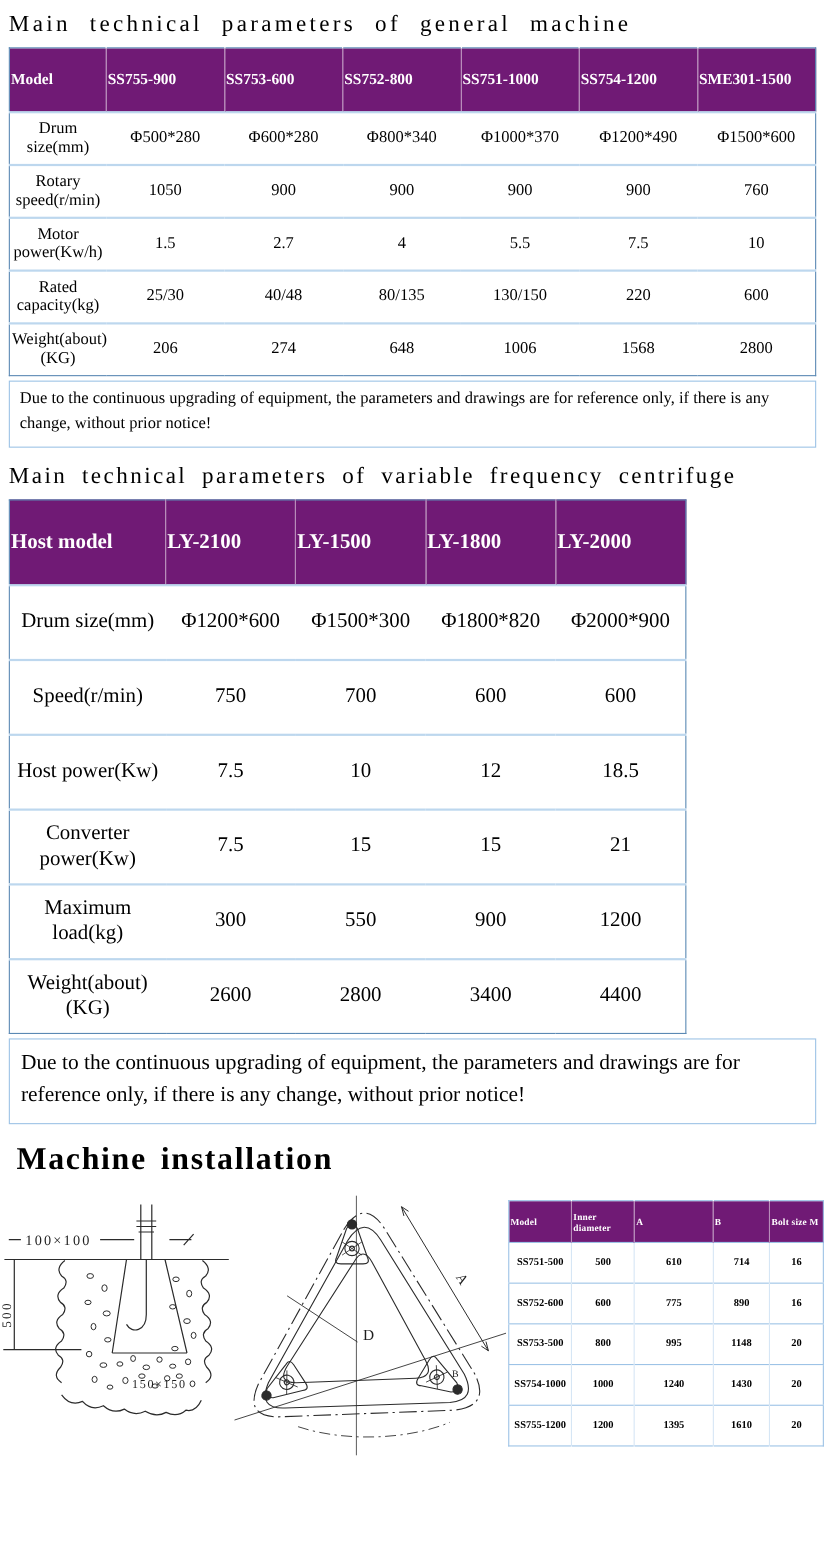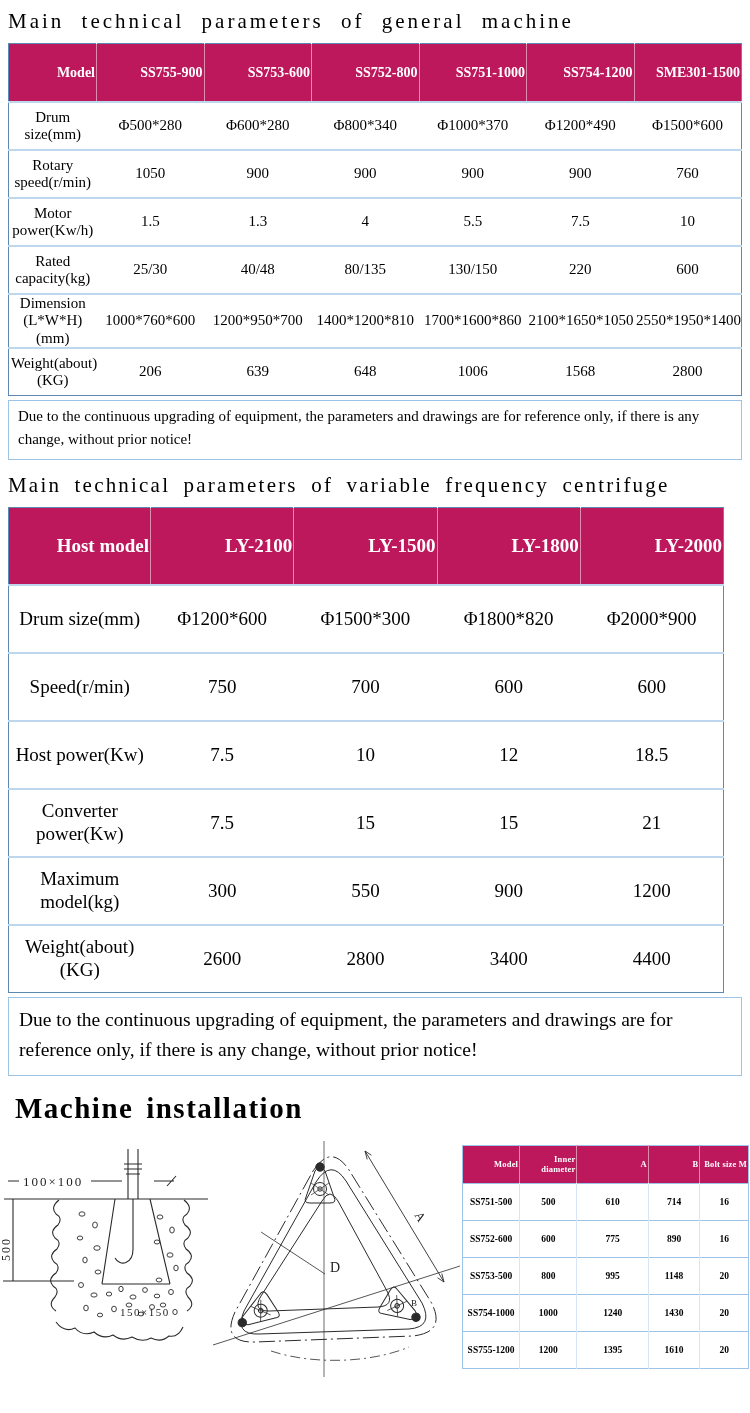--- a/index.html
+++ b/index.html
@@ -4,30 +4,30 @@
 <style>
   html,body{margin:0;padding:0;background:#fff;}
   body{width:750px;font-family:"Liberation Serif","DejaVu Serif",serif;color:#000;}
   .page{position:relative;width:750px;height:1413px;overflow:hidden;background:#fff;}
 
   .sec-title{margin:9px 0 9px 8px;font-size:21px;font-weight:500;letter-spacing:3px;word-spacing:9px;white-space:nowrap;}
   .sec-title.small{letter-spacing:2.2px;word-spacing:6px;margin-top:13px;}
   .big-title{margin:16px 0 8px 15px;font-size:29px;letter-spacing:1.5px;word-spacing:4px;font-family:Liberation Serif, serif;}
 
   table{border-collapse:collapse;table-layout:fixed;margin:0 0 0 8px;background:#fff;}
-  th{background:#be185d;color:#fff;font-weight:bold;text-align:right;vertical-align:middle;}
+  th{background:#701a75;color:#fff;font-weight:bold;text-align:left;vertical-align:middle;}
   td{text-align:center;vertical-align:middle;}
 
   .t-general{width:734px;border:1px solid #5b89b4;}
   .t-general th{height:55px;font-size:14px;border-left:1px solid rgba(255,255,255,.5);}
   .t-general th:first-child{border-left:none;}
   .t-general col.lab{width:88px;}
   .t-general td{height:46px;font-size:15px;line-height:1.15;border-top:2px solid #bdd7ee;padding:0 2px;}
 
-  .t-variable{width:716px;border:1px solid #5b89b4;}
+  .t-variable{width:616px;border:1px solid #5b89b4;}
   .t-variable th{height:74px;font-size:19px;border-left:1px solid rgba(255,255,255,.5);}
   .t-variable th:first-child{border-left:none;}
   .t-variable col.lab{width:142px;}
   .t-variable td{height:66px;font-size:19px;line-height:1.2;border-top:2px solid #bdd7ee;padding:0 2px;}
 
   .note{width:714px;margin:4px 0 0 8px;border:1px solid #9dc3e6;padding:4px 9px 8px 9px;font-size:15px;line-height:1.55;}
   .note.big{font-size:19.5px;line-height:1.5;padding:7px 10px 11px 10px;width:712px;}
 
   .bottom{position:relative;width:750px;height:240px;margin-top:14px;}
   .bottom svg{position:absolute;top:0;}
@@ -85,48 +85,39 @@
           <td>1050</td>
           <td>900</td>
           <td>900</td>
           <td>900</td>
           <td>900</td>
           <td>760</td>
         </tr>
         <tr>
           <td>Motor power(Kw/h)</td>
           <td>1.5</td>
-          <td>1.3</td>
+          <td>2.7</td>
           <td>4</td>
           <td>5.5</td>
           <td>7.5</td>
           <td>10</td>
         </tr>
         <tr>
           <td>Rated capacity(kg)</td>
           <td>25/30</td>
           <td>40/48</td>
           <td>80/135</td>
           <td>130/150</td>
           <td>220</td>
           <td>600</td>
         </tr>
         <tr>
-          <td>Dimension (L*W*H) (mm)</td>
-          <td>1000*760*600</td>
-          <td>1200*950*700</td>
-          <td>1400*1200*810</td>
-          <td>1700*1600*860</td>
-          <td>2100*1650*1050</td>
-          <td>2550*1950*1400</td>
-        </tr>
-        <tr>
           <td>Weight(about) (KG)</td>
           <td>206</td>
-          <td>639</td>
+          <td>274</td>
           <td>648</td>
           <td>1006</td>
           <td>1568</td>
           <td>2800</td>
         </tr>
       </tbody>
     </table>
 
   <div class="note">Due to the continuous upgrading of equipment, the parameters and drawings are for reference only, if there is any change, without prior notice!</div>
 
@@ -172,21 +163,21 @@
           <td>18.5</td>
         </tr>
         <tr>
           <td>Converter power(Kw)</td>
           <td>7.5</td>
           <td>15</td>
           <td>15</td>
           <td>21</td>
         </tr>
         <tr>
-          <td>Maximum model(kg)</td>
+          <td>Maximum load(kg)</td>
           <td>300</td>
           <td>550</td>
           <td>900</td>
           <td>1200</td>
         </tr>
         <tr>
           <td>Weight(about) (KG)</td>
           <td>2600</td>
           <td>2800</td>
           <td>3400</td>

